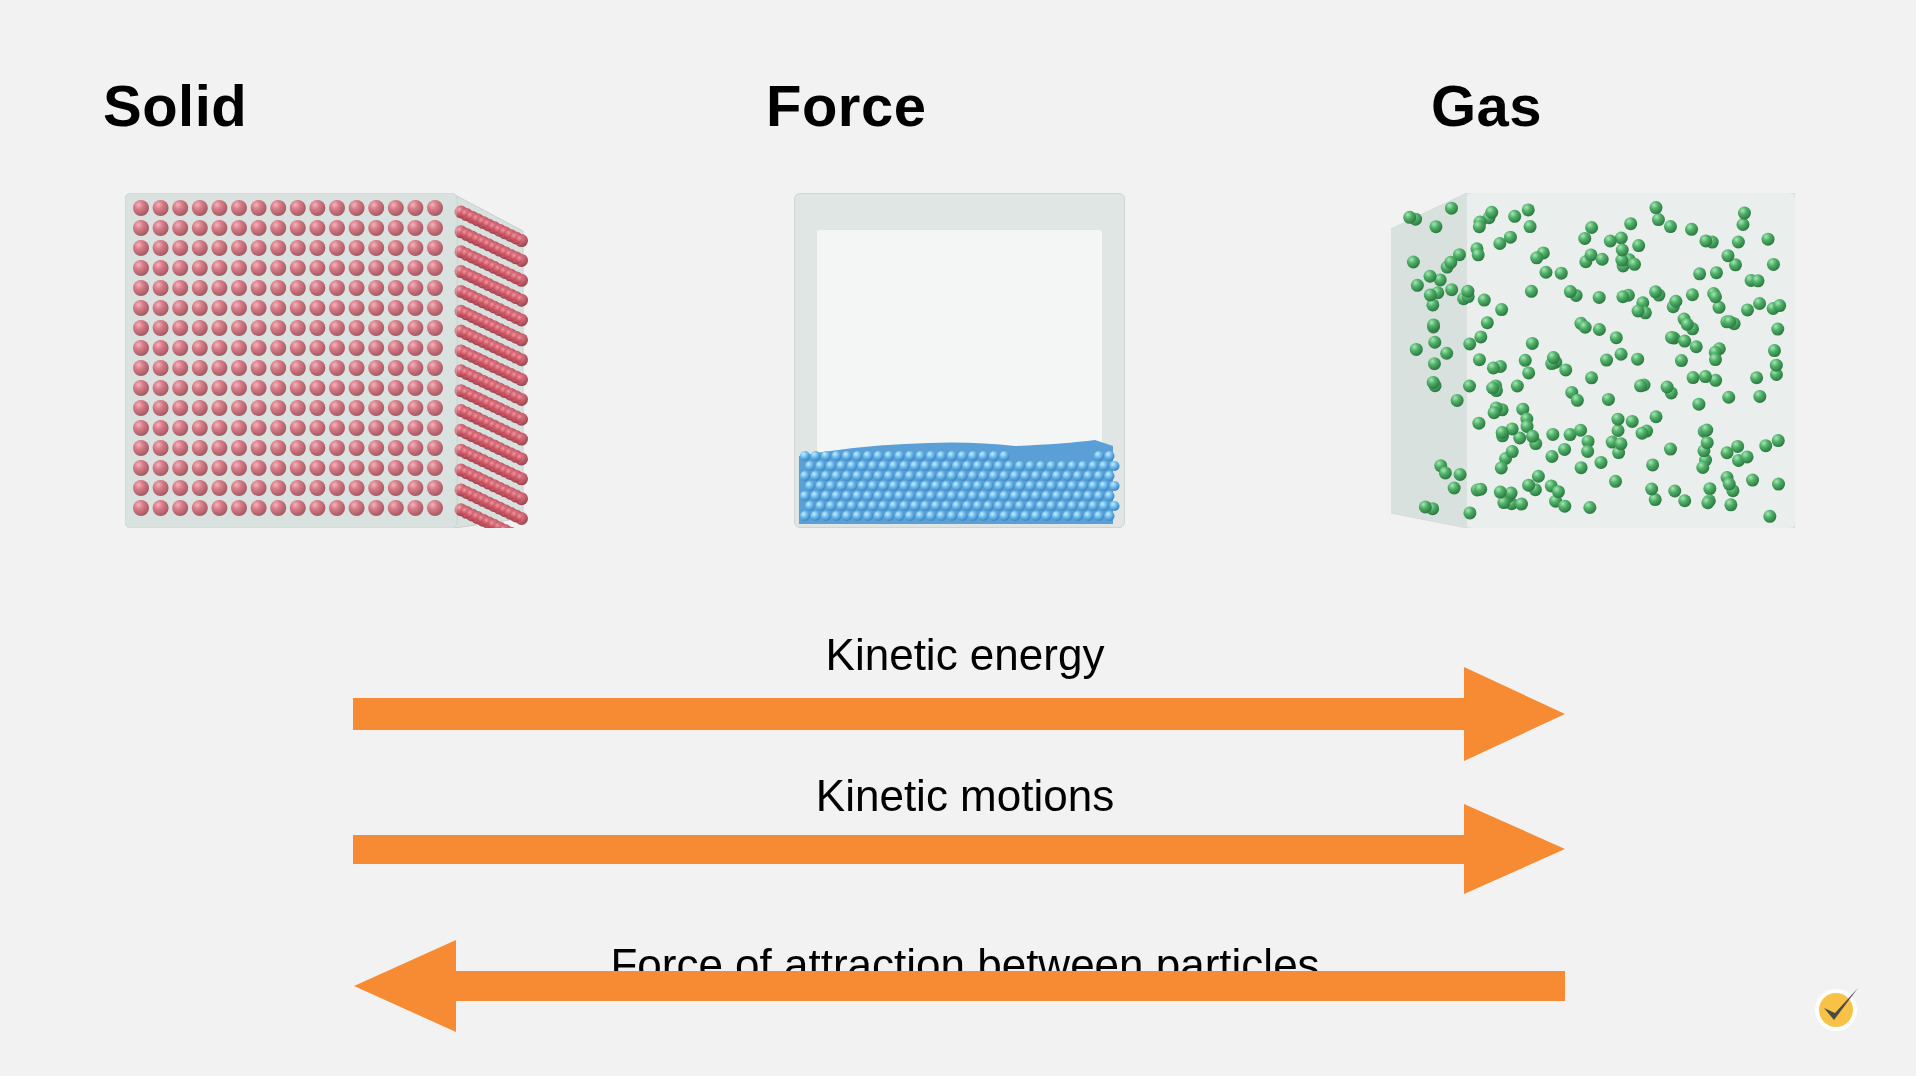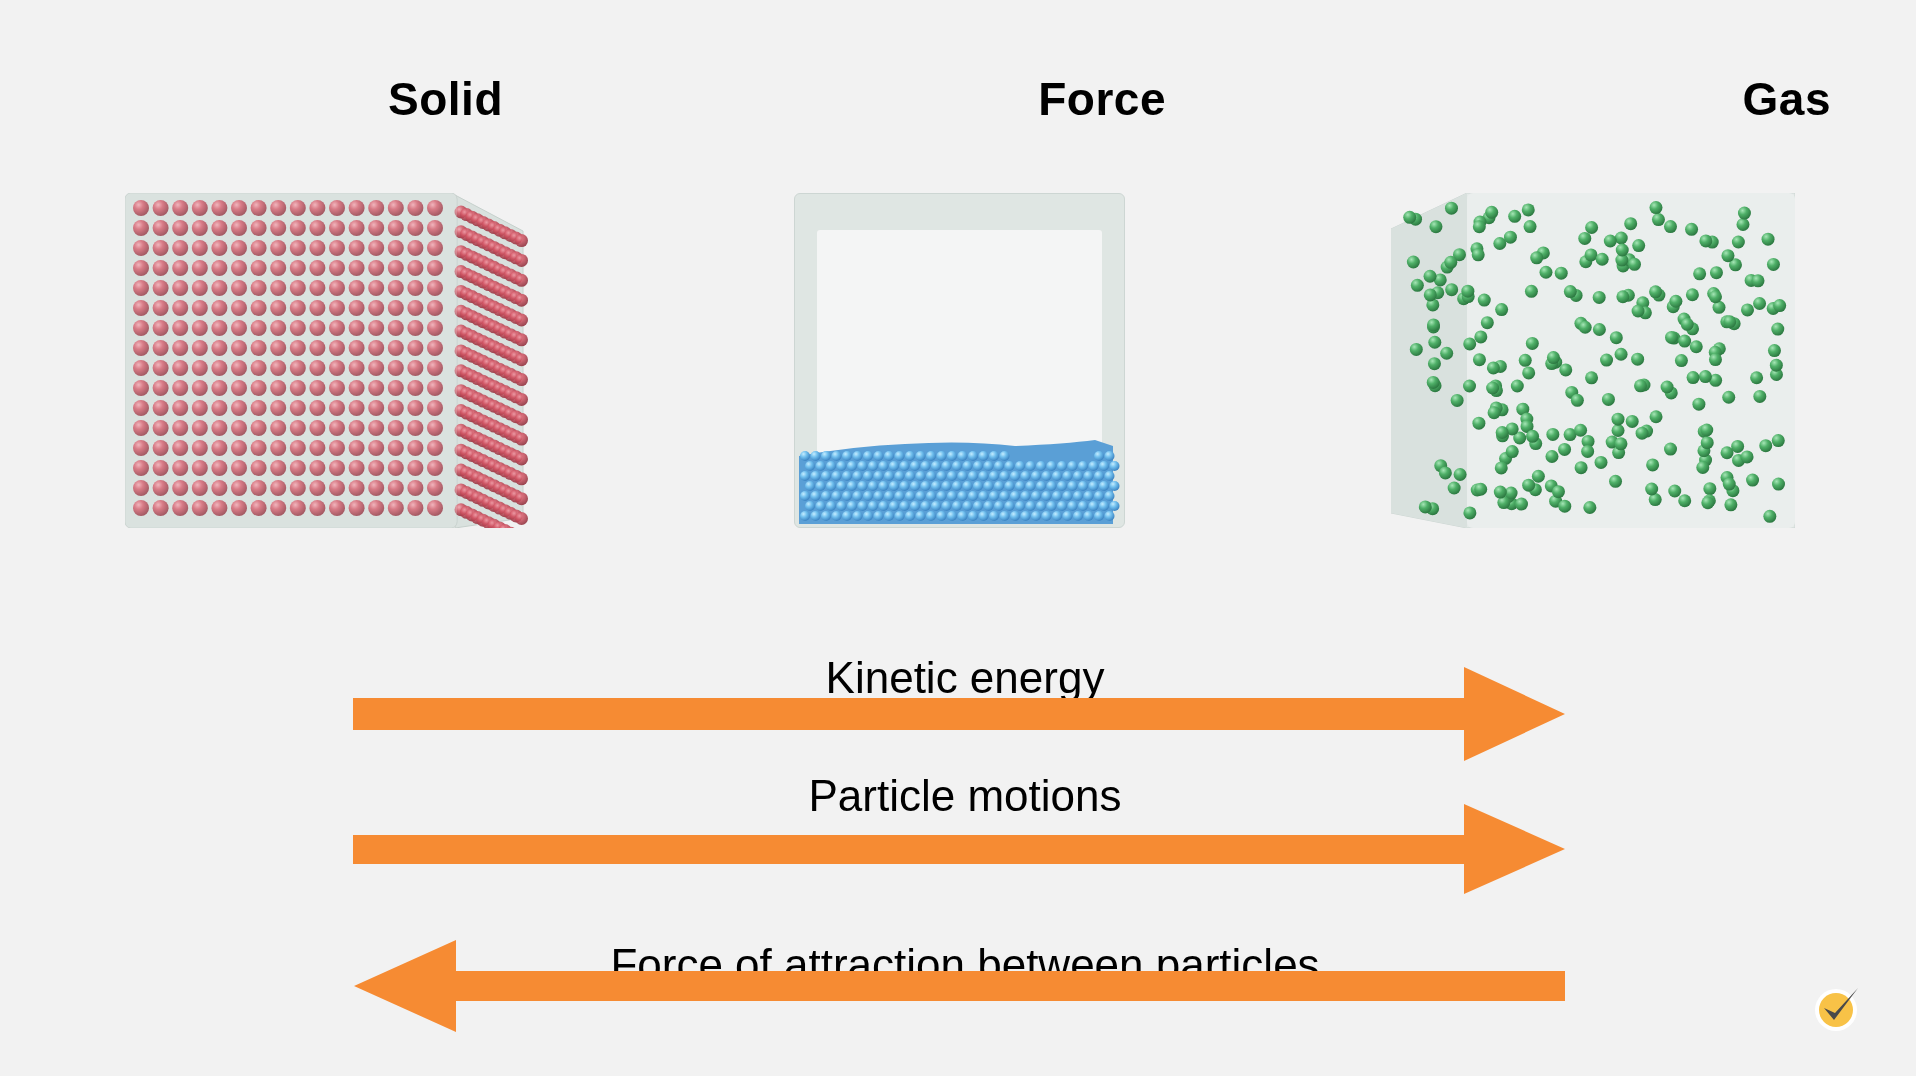--- a/index.html
+++ b/index.html
@@ -1,18 +1,18 @@
 <!DOCTYPE html>
 <html><head>
 <meta charset="utf-8">
 <style>
   html, body { margin:0; padding:0; }
   body { width:1916px; height:1076px; background:#f2f2f2; position:relative; overflow:hidden;
          font-family:"Liberation Sans", "DejaVu Sans", sans-serif; color:#000; }
-  .title { position:absolute; top:72px; font-size:46px; font-weight:bold; text-align:right; width:400px; letter-spacing:0.5px; }
+  .title { position:absolute; top:72px; font-size:58px; font-weight:bold; text-align:left; width:400px; letter-spacing:0.5px; }
   .box { position:absolute; top:193px; height:335px; border-radius:6px; }
   .solid-box { left:125px; width:404px; }
   .liquid-box { left:794px; width:331px; background:#dfe6e3; border:1px solid #cdd6d3; box-sizing:border-box; }
   .liquid-inner { position:absolute; left:22px; top:36px; right:22px; bottom:6px; background:#f4f5f5; border-radius:3px; }
   .gas-box { left:1391px; width:404px; }
   svg { display:block; }
   .label { position:absolute; font-size:44px; text-align:center; width:1200px; left:365px; }
   .arrow { position:absolute; left:350px; }
   .logo { position:absolute; left:1810px; top:980px; width:56px; height:56px; }
 </style>
@@ -958,26 +958,26 @@
         <circle cx="314.8840020576132" cy="47.92884087791495" r="6.5" fill="url(#greenBall)"></circle>
         <circle cx="87.19027777777778" cy="61.820901920438956" r="6.5" fill="url(#greenBall)"></circle>
         <circle cx="387.26198559670786" cy="247.61625514403295" r="6.5" fill="url(#greenBall)"></circle>
         <circle cx="186.35838477366255" cy="207.29020919067216" r="6.5" fill="url(#greenBall)"></circle>
         <circle cx="219.2942901234568" cy="48.00325788751715" r="6.5" fill="url(#greenBall)"></circle>
         <circle cx="173.77340534979425" cy="313.21219135802465" r="6.5" fill="url(#greenBall)"></circle>
       </g>
   </svg>
 </div>
 
-<div class="label" style="top:630px;margin-top:23px;">Kinetic energy</div>
+<div class="label" style="top:630px;">Kinetic energy</div>
 <svg class="arrow" width="1220" height="100" style="top:664px;" viewBox="0 0 1220 100">
   <polygon points="3,34 1114,34 1114,3 1215,50 1114,97 1114,66 3,66" fill="#f68b33"></polygon>
 </svg>
 
-<div class="label" style="top:771px;">Particle motions</div>
+<div class="label" style="top:771px;">Kinetic motions</div>
 <svg class="arrow" width="1220" height="100" style="top:800px;" viewBox="0 0 1220 100">
   <polygon points="3,35 1114,35 1114,4 1215,49 1114,94 1114,64 3,64" fill="#f68b33"></polygon>
 </svg>
 
 <div class="label" style="top:940px;">Force of attraction between particles</div>
 <svg class="arrow" width="1220" height="100" style="top:936px;" viewBox="0 0 1220 100">
   <polygon points="1215,35 106,35 106,4 4,50 106,96 106,65 1215,65" fill="#f68b33"></polygon>
 </svg>
 
 <div class="logo">

